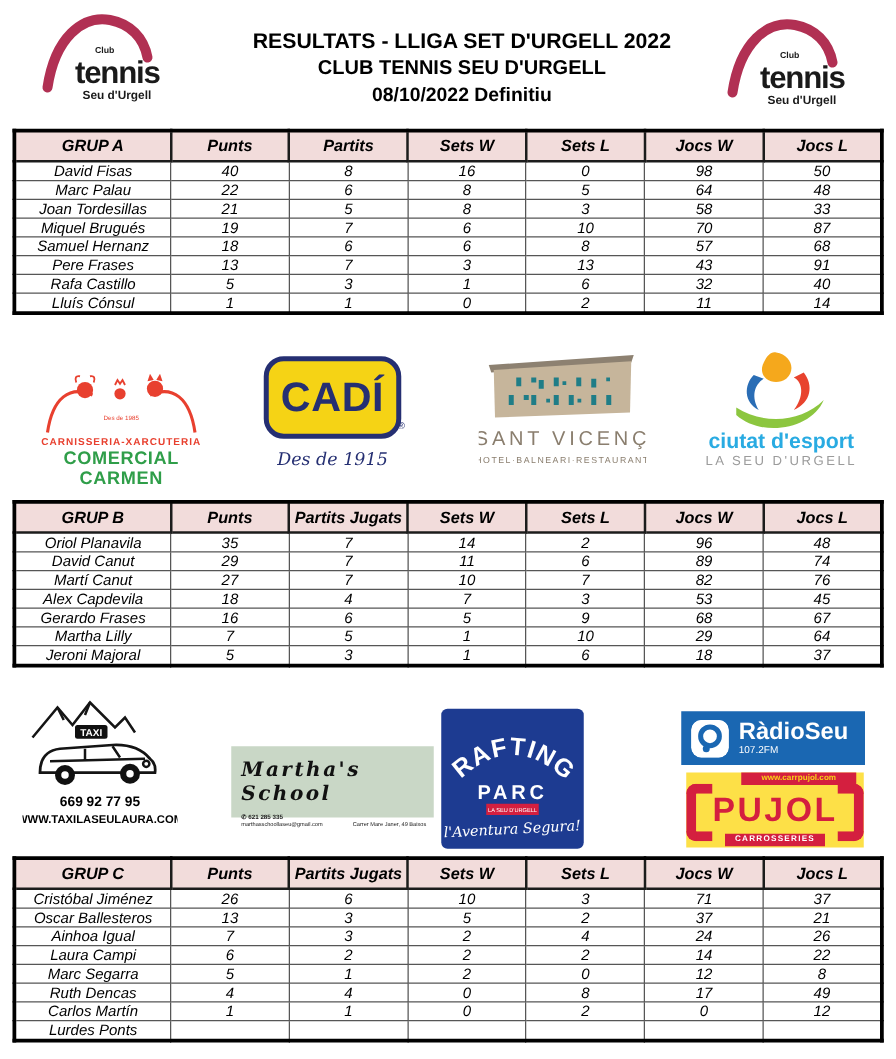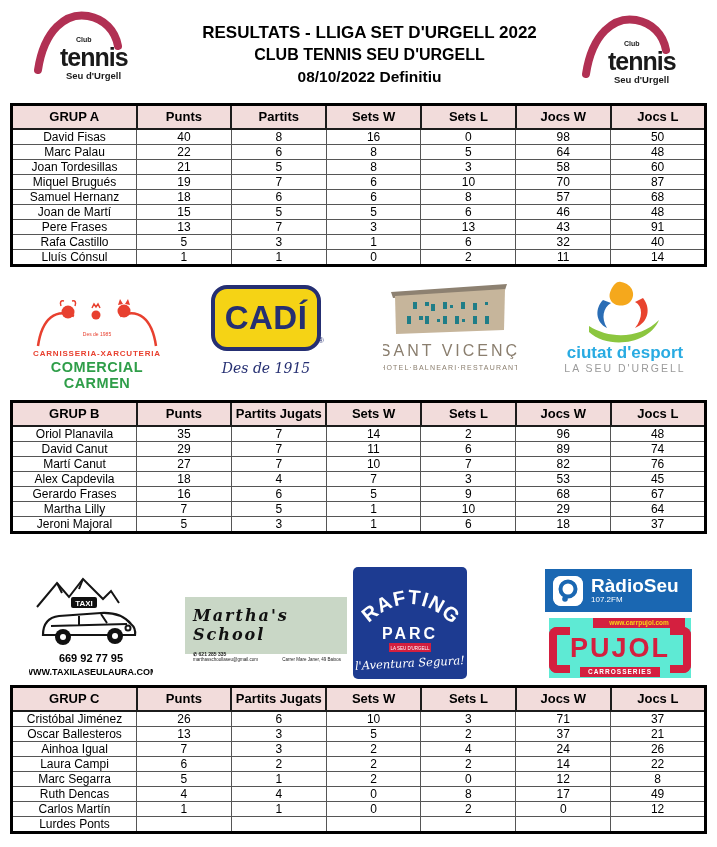--- a/index.html
+++ b/index.html
@@ -15,21 +15,21 @@
   .logo-club  { font-size:7px;  font-weight:bold; fill:#1a1a1a; }
   .logo-name  { font-size:25px; font-weight:bold; fill:#1a1a1a; letter-spacing:-1px; }
   .logo-sub   { font-size:9.5px; font-weight:bold; fill:#1a1a1a; }
 
   .title-block { position:absolute; left:11px; top:22px; width:717px; text-align:center; font-weight:bold; }
   .title-l1 { font-size:17px; line-height:22px; }
   .title-l2 { font-size:16px; line-height:22px; }
   .title-l3 { font-size:15.5px; line-height:22px; }
 
   
-  table.results { position:absolute; left:10px; width:697px; border-collapse:collapse; table-layout:fixed; border:3px solid #000; }
+  table.results { position:absolute; left:10px; width:697px; border-collapse:collapse; table-layout:fixed; border:3px solid #000;font-style:italic; }
   #table-a { top:103px; } #table-b { top:400px; } #table-c { top:685px; }
   table.results th { background:var(--header_bg); border:2px solid #1c1c1c; font-size:13px; font-weight:bold; height:24px; text-align:center; }
   table.results td { border:1.8px solid #565656; font-size:12px; height:14px; line-height:14px; text-align:center; padding:0 2px; white-space:nowrap; overflow:hidden; }
 
   
   .sponsor { position:absolute; text-align:center; }
 
   
   #sp-carmen { left:26px; top:296px; width:142px; }
   .carmen-art { display:block; margin:0 auto; }
@@ -52,21 +52,21 @@
   .sant-name { font-size:16px; letter-spacing:3px; fill:#8a7e6e; }
   .sant-tag  { font-size:7px; letter-spacing:1.2px; fill:#8a7e6e; }
 
   
   #sp-ciutat { left:551px; top:276px; width:148px; }
   .ci-orange { fill:#f5a81c; } .ci-blue { fill:#2a6db5; } .ci-red { fill:#e8432e; } .ci-green { fill:#8cc63f; }
   .ci-name { font-size:17px; font-weight:bold; fill:var(--ciutat_blue); }
   .ci-sub  { font-size:10.5px; letter-spacing:2px; fill:#9b9b9b; }
 
   
-  #sp-taxi { left:18px; top:573px; width:124px;margin-left:11px; }
+  #sp-taxi { left:18px; top:556px; width:124px; }
   .taxi-line { stroke:#151515; fill:none; stroke-width:2; }
   .taxi-fillw { fill:#fff; stroke:#141414; stroke-width:2.2; }
   .taxi-sign-txt { font-size:8px; font-weight:bold; fill:#fff; }
   .taxi-phone { font-size:11px; font-weight:bold; fill:#000; }
   .taxi-web { font-size:9px; font-weight:bold; fill:#000; }
 
   
   #sp-martha { left:185px; top:597px; width:162px; height:57px; background:#c9d7c6; text-align:left; padding:9px 6px 4px 8px; }
   .martha-name { font-family:"DejaVu Serif", serif; font-style:italic; font-weight:bold; font-size:16px; letter-spacing:2px; color:#111; }
   .martha-small { display:flex; justify-content:space-between; margin-top:7px; color:#222; }
@@ -80,21 +80,21 @@
   .raft-strip { fill:var(--pujol_red); }
 
   
   #sp-radioseu { left:545px; top:569px; width:147px; height:43px; background:var(--radioseu_blue); display:flex; align-items:center; padding-left:8px; text-align:left; }
   .rs-icon-box { width:30px; height:30px; background:#fff; border-radius:8px; flex:0 0 auto; }
   .rs-text { margin-left:8px; color:#fff; }
   .rs-name { font-size:19px; font-weight:800; line-height:19px; }
   .rs-freq { font-size:8px; line-height:10px; }
 
   
-  #sp-pujol { left:549px; top:618px; width:142px; height:60px; background:#5eead4; }
+  #sp-pujol { left:549px; top:618px; width:142px; height:60px; background:#fde047; }
   .pj-bracket-l, .pj-bracket-r { position:absolute; top:9px; width:21px; height:46px; border:8px solid var(--pujol_red); }
   .pj-bracket-l { left:0; border-right:none; border-radius:8px 0 0 8px; }
   .pj-bracket-r { right:0; border-left:none; border-radius:0 8px 8px 0; }
   .pj-name { position:absolute; left:0; right:0; top:15px; text-align:center; font-size:27px; font-weight:800; letter-spacing:2px; color:var(--pujol_red); }
   .pj-web { position:absolute; right:6px; top:0; width:92px; height:10px; background:var(--pujol_red); color:#f7d117; font-size:6.5px; font-weight:bold; line-height:10px; text-align:center; }
   .pj-sub { position:absolute; left:50%; transform:translateX(-50%); bottom:1px; width:80px; height:10px; background:var(--pujol_red); color:#fff; font-size:6.5px; font-weight:bold; letter-spacing:1px; line-height:10px; text-align:center; }
 </style>
 </head>
 <body>
 
@@ -160,48 +160,39 @@
           <td>64</td>
           <td>48</td>
         </tr>
         <tr>
           <td>Joan Tordesillas</td>
           <td>21</td>
           <td>5</td>
           <td>8</td>
           <td>3</td>
           <td>58</td>
-          <td>60</td>
+          <td>33</td>
         </tr>
         <tr>
           <td>Miquel Brugués</td>
           <td>19</td>
           <td>7</td>
           <td>6</td>
           <td>10</td>
           <td>70</td>
           <td>87</td>
         </tr>
         <tr>
           <td>Samuel Hernanz</td>
           <td>18</td>
           <td>6</td>
           <td>6</td>
           <td>8</td>
           <td>57</td>
           <td>68</td>
-        </tr>
-        <tr>
-          <td>Joan de Martí</td>
-          <td>15</td>
-          <td>5</td>
-          <td>5</td>
-          <td>6</td>
-          <td>46</td>
-          <td>48</td>
         </tr>
         <tr>
           <td>Pere Frases</td>
           <td>13</td>
           <td>7</td>
           <td>3</td>
           <td>13</td>
           <td>43</td>
           <td>91</td>
         </tr>

